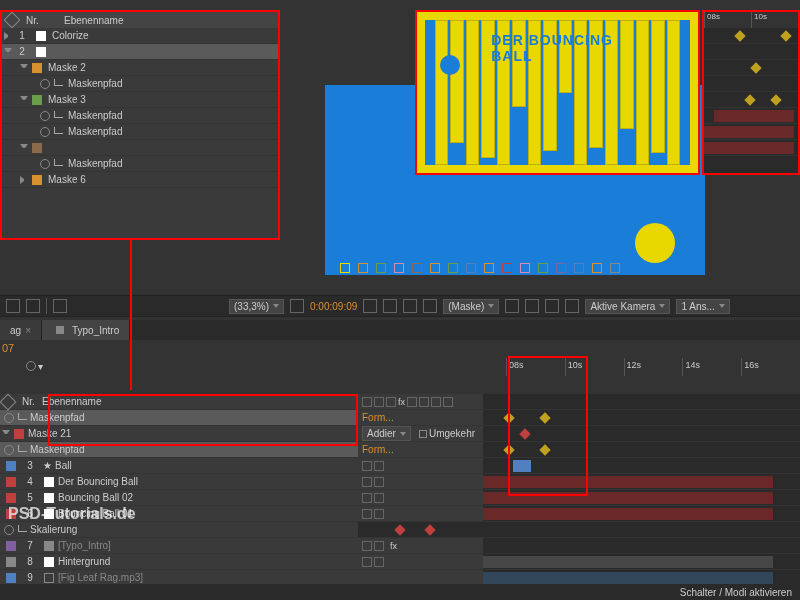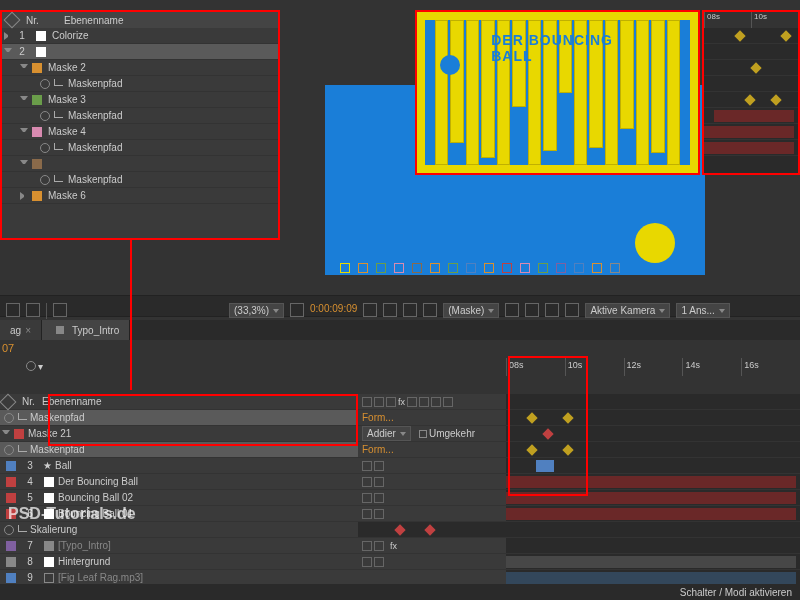--- a/index.html
+++ b/index.html
@@ -45,21 +45,21 @@
 .kf{position:absolute;width:8px;height:8px;background:#c0a020;transform:rotate(45deg);top:4px}
 .bar-red{position:absolute;height:12px;background:rgba(150,40,40,0.6);top:2px}
 
 .comp-viewer{position:absolute;top:85px;left:325px;width:380px;height:190px;background:#1a7ed8}
 .ball{position:absolute;bottom:12px;right:30px;width:40px;height:40px;background:#e8d800;border-radius:50%}
 .markers{position:absolute;bottom:0;left:0;right:0;height:12px;display:flex;gap:8px;padding:0 15px}
 .mk{width:10px;height:10px;border:1px solid}
 .watermark{position:absolute;top:195px;left:8px;font-size:16px;color:#fff;font-weight:bold;opacity:0.7}
 .watermark2{position:absolute;top:505px;left:8px;font-size:16px;color:#fff;font-weight:bold;opacity:0.7}
 
-.toolbar{position:absolute;top:295px;left:0;right:0;height:22px;background:#2a2a2a;display:flex;align-items:flex-start;padding:7px 6px;gap:6px;border-top:1px solid #222;border-bottom:1px solid #222}
+.toolbar{position:absolute;top:295px;left:0;right:0;height:22px;background:#2a2a2a;display:flex;align-items:center;padding:7px 6px;gap:6px;border-top:1px solid #222;border-bottom:1px solid #222}
 .tb-sep{width:1px;height:16px;background:#555}
 .tb-icon{width:14px;height:14px;border:1px solid #666;cursor:pointer}
 .dropdown{background:#444;border:1px solid #555;padding:1px 4px;display:flex;align-items:center;gap:4px}
 .arrow-dn{width:0;height:0;border-left:3px solid transparent;border-right:3px solid transparent;border-top:4px solid #888}
 
 .tab-bar{position:absolute;top:320px;left:0;right:0;height:20px;background:#2a2a2a;display:flex}
 .tab{padding:3px 10px;background:#3a3a3a;border-right:1px solid #222;display:flex;align-items:center;gap:4px}
 .tab.active{background:#444}
 
 .time-disp{position:absolute;top:340px;left:0;width:26px;height:18px;color:#d89030;font-size:11px;padding:2px}
@@ -72,21 +72,21 @@
 .red-line{position:absolute;top:240px;left:130px;width:2px;height:150px;background:red;z-index:11}
 
 .tl-ruler2{position:absolute;top:358px;left:506px;right:0;height:18px;background:#333;display:flex}
 .tl-ruler2 .tick2{width:62px;border-left:1px solid #555;font-size:9px;padding:2px 0 0 2px;position:relative}
 .red-box-tl{position:absolute;top:356px;left:508px;width:80px;height:140px;border:2px solid red;z-index:11;pointer-events:none}
 
 .bottom-rows{position:absolute;top:394px;left:0;right:0}
 .b-row{display:flex;height:16px;border-bottom:1px solid #333}
 .b-left{width:358px;display:flex;align-items:center;padding:0 2px;background:#3a3a3a}
 .b-left.sel{background:#5a5a5a}
-.b-mid{width:148px;background:#3a3a3a;display:flex;align-items:center;padding:0 4px;gap:2px}
+.b-mid{width:125px;background:#3a3a3a;display:flex;align-items:center;padding:0 4px;gap:2px}
 .b-tl{flex:1;background:#2a2a2a;position:relative}
 .orange-txt{color:#d89030}
 .star{color:#ccc;margin:0 3px}
 .bracket{color:#888}
 .b-bar{position:absolute;height:12px;top:2px}
 
 .footer{position:absolute;bottom:0;left:0;right:0;height:16px;background:#2a2a2a;display:flex;align-items:center;justify-content:flex-end;padding:0 8px}
 </style>
 </head>
 <body>
@@ -120,25 +120,20 @@
     </div>
   <div class="layer-row indent1">
       <span class="toggle open"></span>
       <span class="swatch sw-green"></span>
       <span class="nm">Maske 3</span>
     </div>
   <div class="layer-row indent2">
       <span class="stopwatch"></span>
       <span class="graph-ic"></span>
       <span class="nm">Maskenpfad</span>
-    </div>
-  <div class="layer-row indent1">
-      <span class="toggle open"></span>
-      <span class="swatch sw-pink"></span>
-      <span class="nm">Maske 4</span>
     </div>
   <div class="layer-row indent2">
       <span class="stopwatch"></span>
       <span class="graph-ic"></span>
       <span class="nm">Maskenpfad</span>
     </div>
   <div class="layer-row indent1">
       <span class="toggle open"></span>
       <span class="swatch sw-brown"></span>
     </div>

